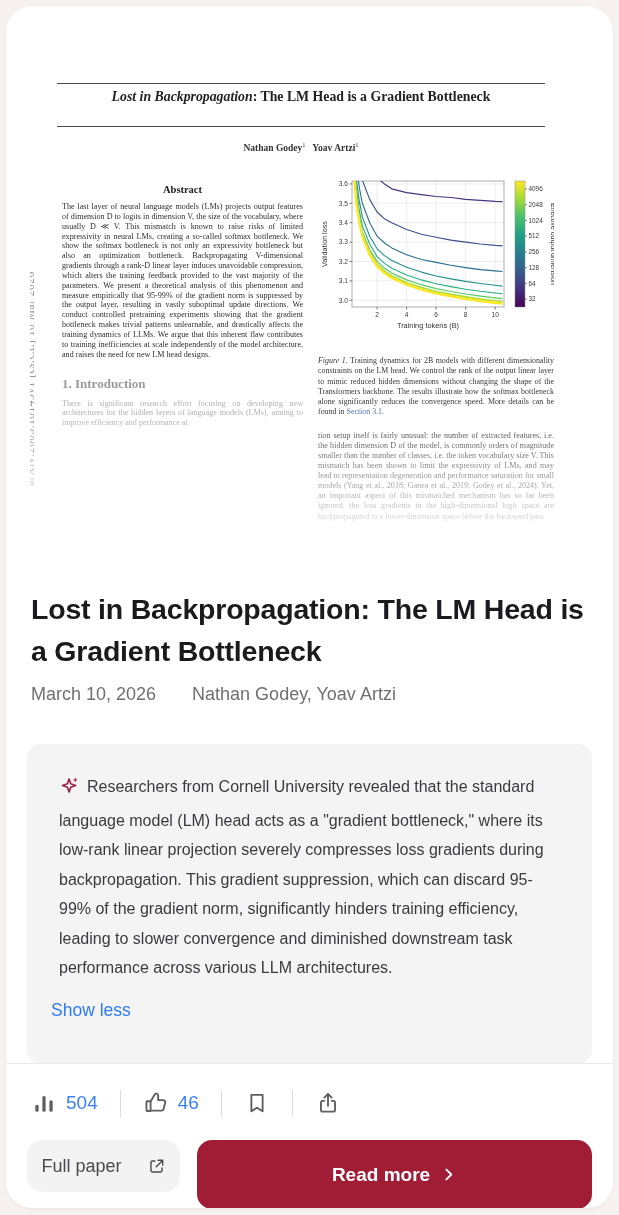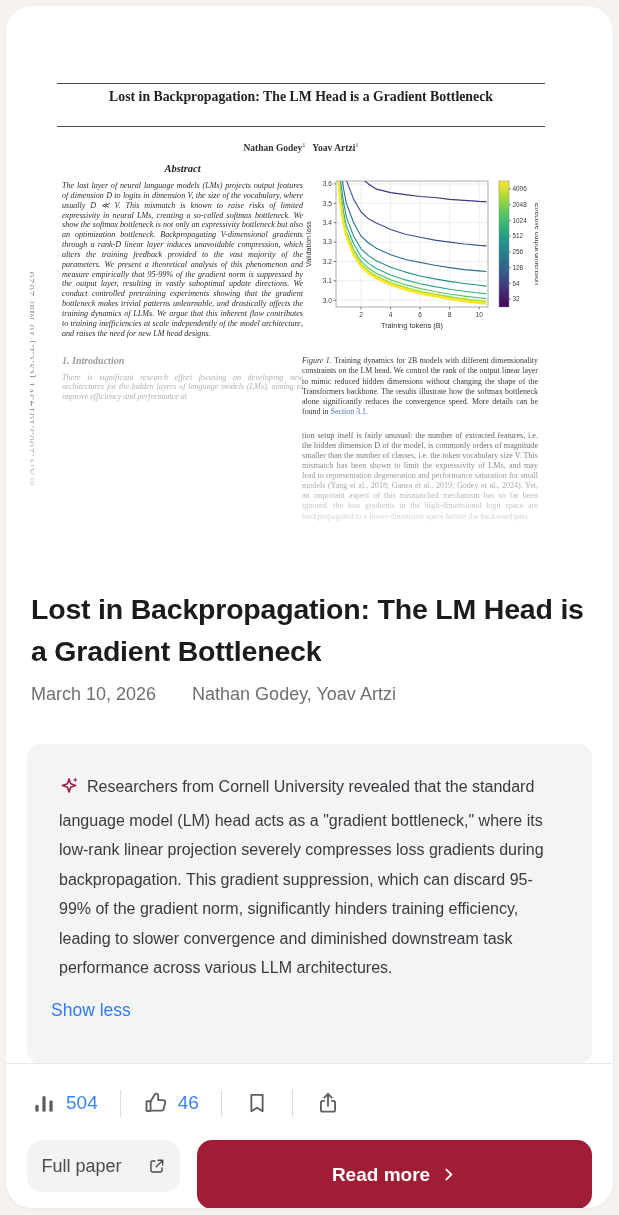--- a/index.html
+++ b/index.html
@@ -18,34 +18,34 @@
   .paper-preview{
     position:absolute;left:24px;top:50px;width:559px;height:532px;
     overflow:hidden;font-family:"Liberation Serif", serif;color:#2b2b2e;
     cursor:pointer;
   }
   .p-rule{position:absolute;left:27px;width:488px;border-top:1.6px solid #4a4a4a;}
   .p-title{
     position:absolute;left:27px;top:33px;width:488px;text-align:center;
     font-size:13.8px;font-weight:bold;color:#222;
   }
-  .p-title .ital{}
+  .p-title .ital{font-style:italic;}
   .p-authors{
     position:absolute;left:27px;top:85px;width:488px;text-align:center;
     font-size:9.5px;font-weight:bold;color:#333;
   }
   .p-authors sup{font-size:6.5px;font-weight:normal;}
-  .col-left{position:absolute;left:32px;top:107px;width:241px;font-style:italic;}
-  .col-right{position:absolute;left:272px;top:120px;width:236px;}
+  .col-left{position:absolute;left:32px;top:128px;width:241px;}
+  .col-right{position:absolute;left:288px;top:120px;width:236px;}
   .abs-head{text-align:center;font-weight:bold;font-size:10.5px;margin:0 0 7px 0;color:#222;}
   .abs-text{
     font-size:8.1px;line-height:9.85px;text-align:justify;color:#2e2e30;
     margin:0;
   }
-  .intro-head{font-weight:bold;font-size:10px;color:#9a9aa2;margin:16px 0 7px 0;}
+  .intro-head{font-weight:bold;font-size:13px;color:#9a9aa2;margin:16px 0 7px 0;}
   .intro-text{font-size:8.1px;line-height:9.9px;text-align:justify;color:#b0b0b8;margin:0;}
   .fig-caption{
     font-size:7.9px;line-height:10.3px;text-align:justify;color:#38383c;margin:8px 0 0 0;
   }
   .fig-caption .figlabel{font-style:italic;}
   .fig-caption .seclink{color:#4d6fb8;}
   .right-text{font-size:8.1px;line-height:10.1px;text-align:justify;color:#3c3c44;margin:13px 0 0 0;}
   .watermark{
     position:absolute;left:-229px;top:315px;width:460px;height:15px;
     transform:rotate(-90deg);

